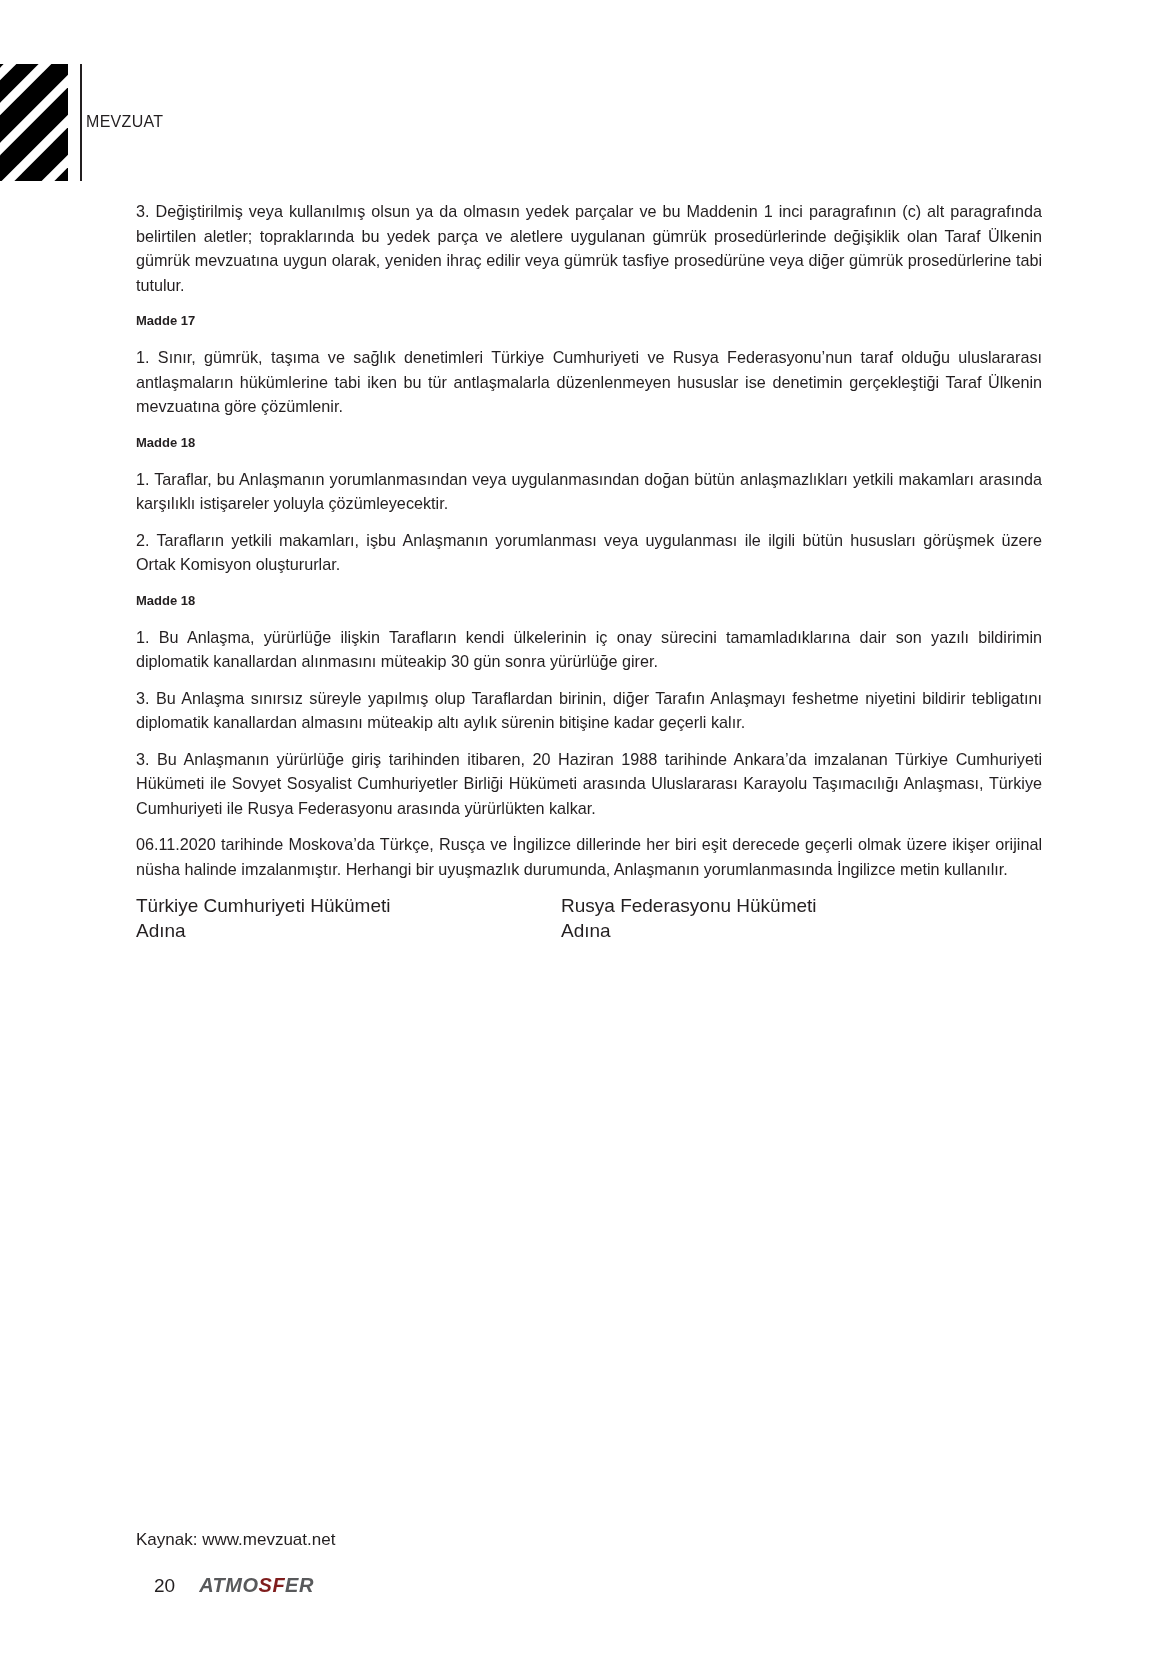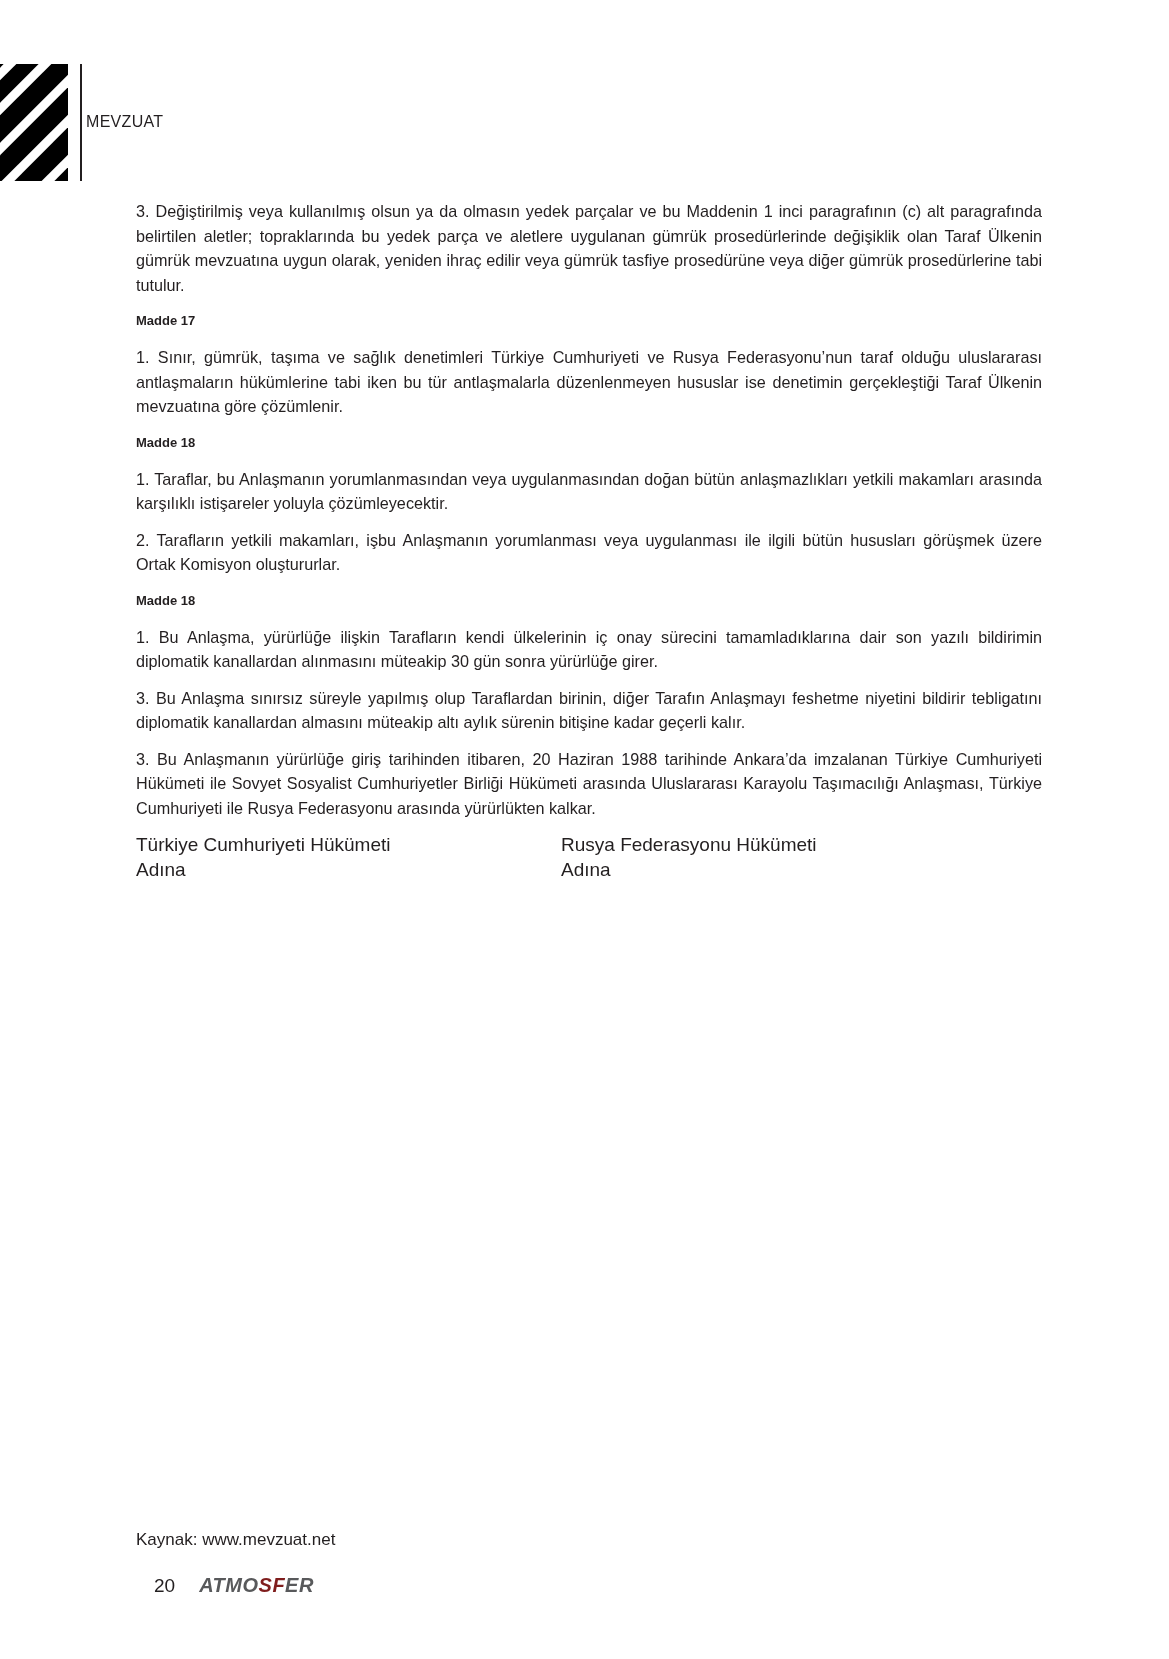--- a/index.html
+++ b/index.html
@@ -45,20 +45,21 @@
 
   <h3>Madde 18</h3>
   <p>1. Taraflar, bu Anlaşmanın yorumlanmasından veya uygulanmasından doğan bütün anlaşmazlıkları yetkili makamları arasında karşılıklı istişareler yoluyla çözümleyecektir.</p>
   <p>2. Tarafların yetkili makamları, işbu Anlaşmanın yorumlanması veya uygulanması ile ilgili bütün hususları görüşmek üzere Ortak Komisyon oluştururlar.</p>
 
   <h3>Madde 18</h3>
   <p>1. Bu Anlaşma, yürürlüğe ilişkin Tarafların kendi ülkelerinin iç onay sürecini tamamladıklarına dair son yazılı bildirimin diplomatik kanallardan alınmasını müteakip 30 gün sonra yürürlüğe girer.</p>
   <p>3. Bu Anlaşma sınırsız süreyle yapılmış olup Taraflardan birinin, diğer Tarafın Anlaşmayı feshetme niyetini bildirir tebligatını diplomatik kanallardan almasını müteakip altı aylık sürenin bitişine kadar geçerli kalır.</p>
   <p>3. Bu Anlaşmanın yürürlüğe giriş tarihinden itibaren, 20 Haziran 1988 tarihinde Ankara’da imzalanan Türkiye Cumhuriyeti Hükümeti ile Sovyet Sosyalist Cumhuriyetler Birliği Hükümeti arasında Uluslararası Karayolu Taşımacılığı Anlaşması, Türkiye Cumhuriyeti ile Rusya Federasyonu arasında yürürlükten kalkar.</p>
 
+  <p>06.11.2020 tarihinde Moskova’da Türkçe, Rusça ve İngilizce dillerinde her biri eşit derecede geçerli olmak üzere ikişer orijinal nüsha halinde imzalanmıştır. Herhangi bir uyuşmazlık durumunda, Anlaşmanın yorumlanmasında İngilizce metin kullanılır.</p>
 
   <div class="signatures">
     <div class="sig">
       <div>Türkiye Cumhuriyeti Hükümeti</div>
       <div>Adına</div>
     </div>
     <div class="sig">
       <div>Rusya Federasyonu Hükümeti</div>
       <div>Adına</div>
     </div>

